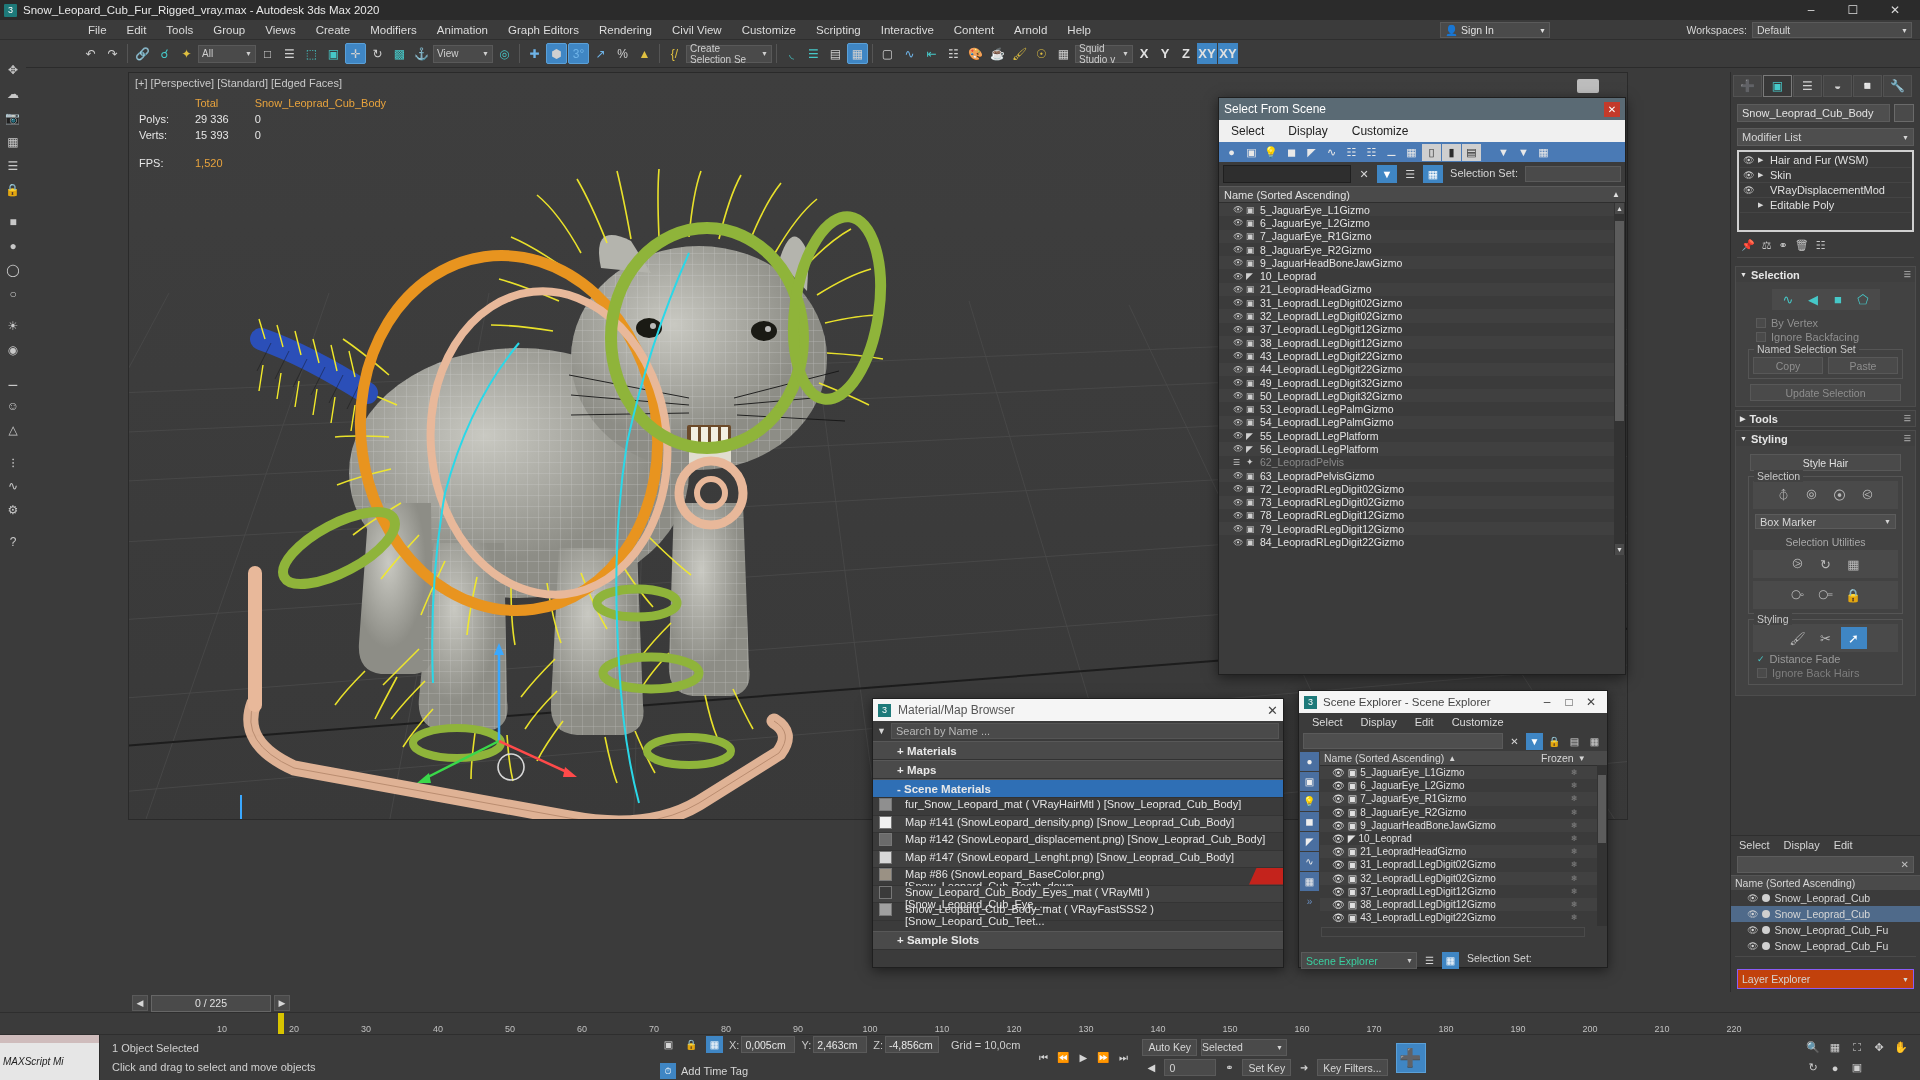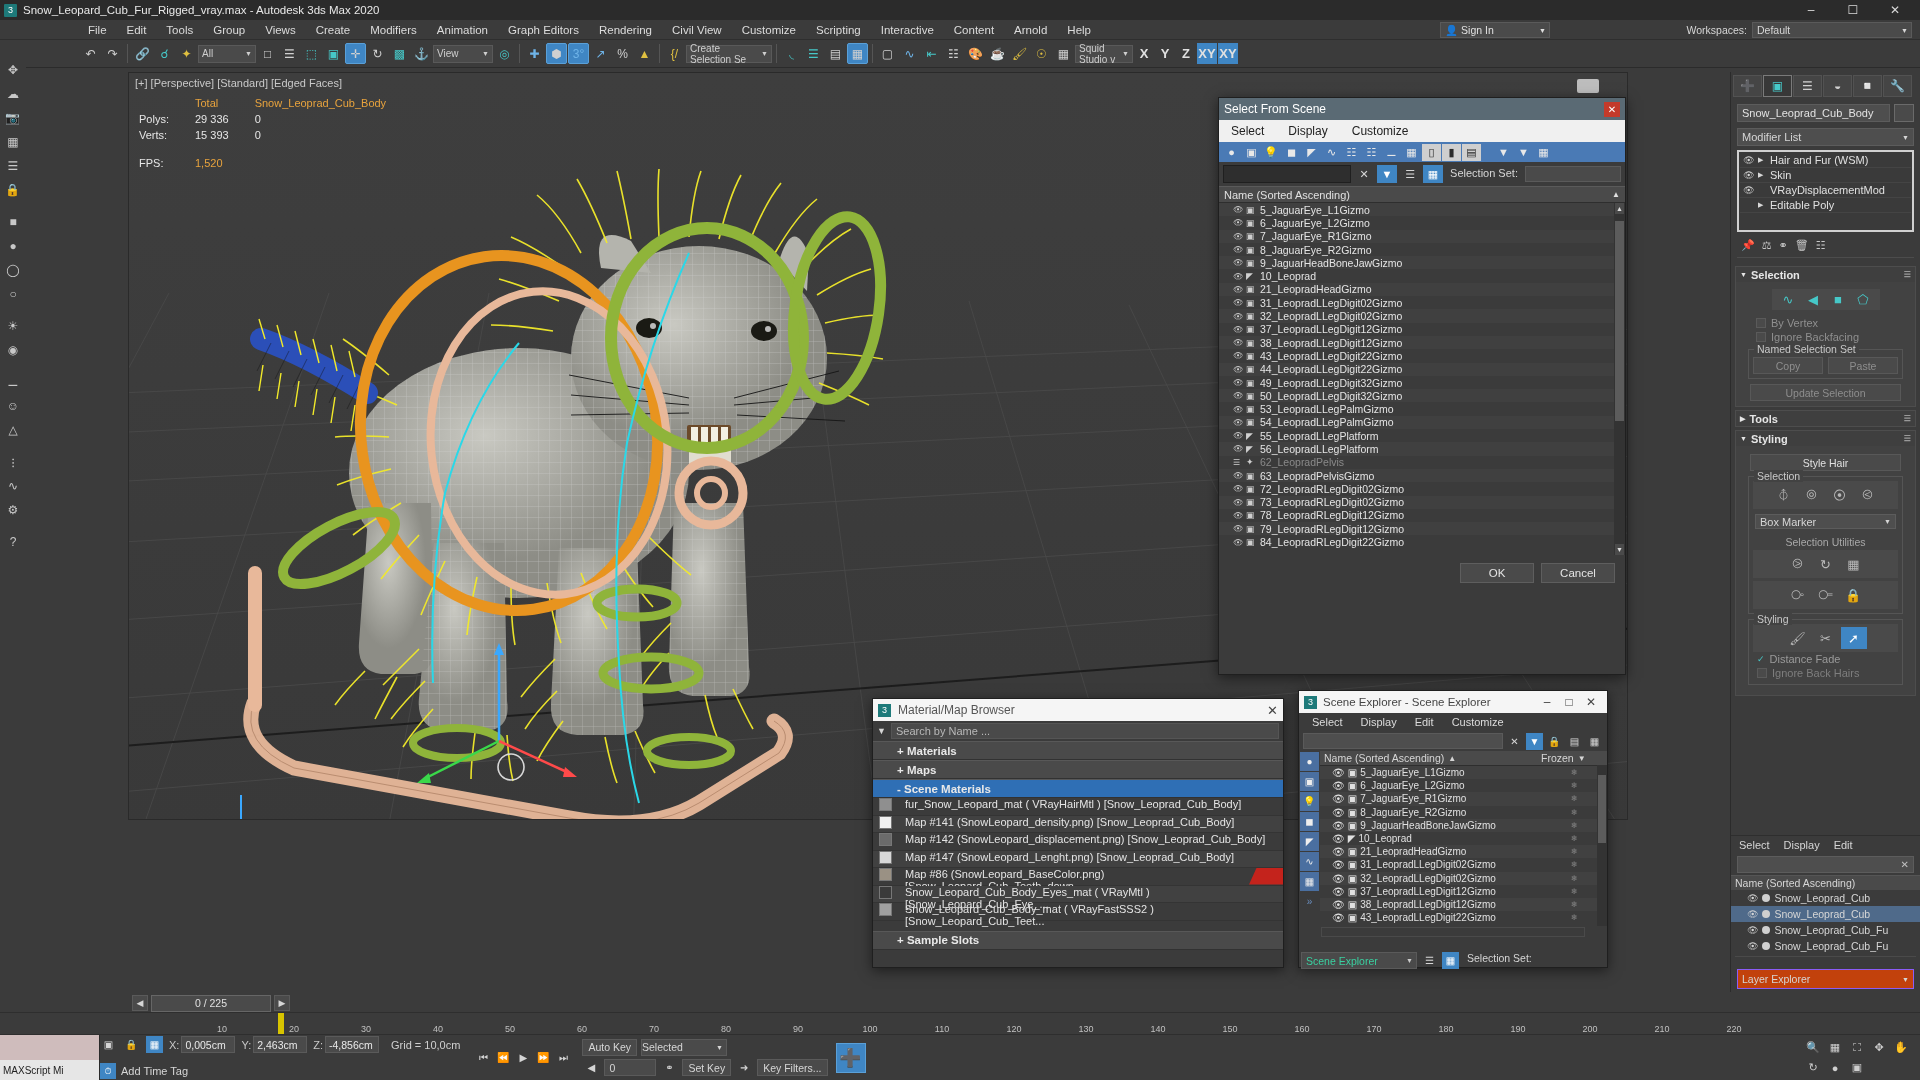--- a/index.html
+++ b/index.html
@@ -232,22 +232,22 @@
   .ruler { position:absolute; left:0; bottom:46px; width:1920px; height:22px; background:#3b3b3b;
      border-top:1px solid #2e2e2e; }
   .ruler .ticks { position:relative; height:22px; margin-left:128px; }
   .ruler .tk { position:absolute; top:11px; font-size:9px; color:#c0c0c0; transform:translateX(-50%); }
   .ruler .playhead { position:absolute; left:150px; top:0; width:6px; height:22px; background:#d8c400; }
 
   .status { position:absolute; left:0; bottom:0; width:1920px; height:46px; background:#3b3b3b;
      border-top:1px solid #2e2e2e; display:flex; align-items:stretch; }
   .mxs { width:100px; border-right:1px solid #2a2a2a; display:flex; flex-direction:column; }
   .mxs .pane { flex:1; background:#cfbcbc; }
-  .mxs .lbl { height:20px; background:#e6e6e6; color:#222; font-size:10px; display:flex;
-     align-items:center; padding-left:3px; }
+  .mxs .lbl { height:37px; background:#e6e6e6; color:#222; font-size:10px; display:flex;
+     align-items:center; padding-left:3px;font-style:italic; }
   .stxt { width:560px; display:flex; flex-direction:column; justify-content:center; padding-left:12px; gap:7px; }
   .stxt .l1, .stxt .l2 { font-size:11px; color:#d0d0d0; }
   .coords { display:flex; align-items:center; gap:6px; font-size:11px; }
   .coords .ci { width:17px; height:17px; display:flex; align-items:center; justify-content:center; font-size:10px;}
   .coords .ci.on { background:#3f86c4; color:#fff; }
   .cfield { display:flex; align-items:center; gap:2px; }
   .cfield .k { color:#c8c8c8; }
   .cfield .v { width:54px; height:17px; background:#4a4a4a; border:1px solid #5a5a5a; font-size:10.5px;
      color:#e8e8e8; display:flex; align-items:center; padding-left:3px; }
   .gridtxt { font-size:11px; color:#d0d0d0; margin-left:6px; }
@@ -998,24 +998,20 @@
           <span class="eye">👁</span>
           <span class="ico">▣</span>
           <span>84_LeopradRLegDigit22Gizmo</span>
         </div>
       <div class="dscroll">
         <div class="ar" style="top:0">▲</div>
         <div class="thumb"></div>
         <div class="ar" style="bottom:0">▼</div>
       </div>
     </div>
-    <div class="dbtns">
-      <div class="dbtn">OK</div>
-      <div class="dbtn">Cancel</div>
-    </div>
   </div>
 
   <div class="dlg" id="matbrowser">
     <div class="mb-tb">
       <span class="ticon">3</span>
       <span>Material/Map Browser</span>
       <span class="x">✕</span>
     </div>
     <div class="mb-search">
       <span class="tri">▼</span>
@@ -1223,20 +1219,24 @@
       <div class="tk" style="left:1534px">210</div>
       <div class="tk" style="left:1606px">220</div>
     </div>
   </div>
 
   <div class="status">
     <div class="mxs">
       <div class="pane"></div>
       <div class="lbl">MAXScript Mi</div>
     </div>
+    <div class="stxt">
+      <div class="l1">1 Object Selected</div>
+      <div class="l2">Click and drag to select and move objects</div>
+    </div>
 
     <div style="display:flex;flex-direction:column;justify-content:center;gap:6px">
       <div class="coords">
         <span class="ci">▣</span>
         <span class="ci">🔒</span>
         <span class="ci on">▦</span>
         <span class="cfield">
           <span class="k">X:</span>
           <span class="v">0,005cm</span>
         </span>

